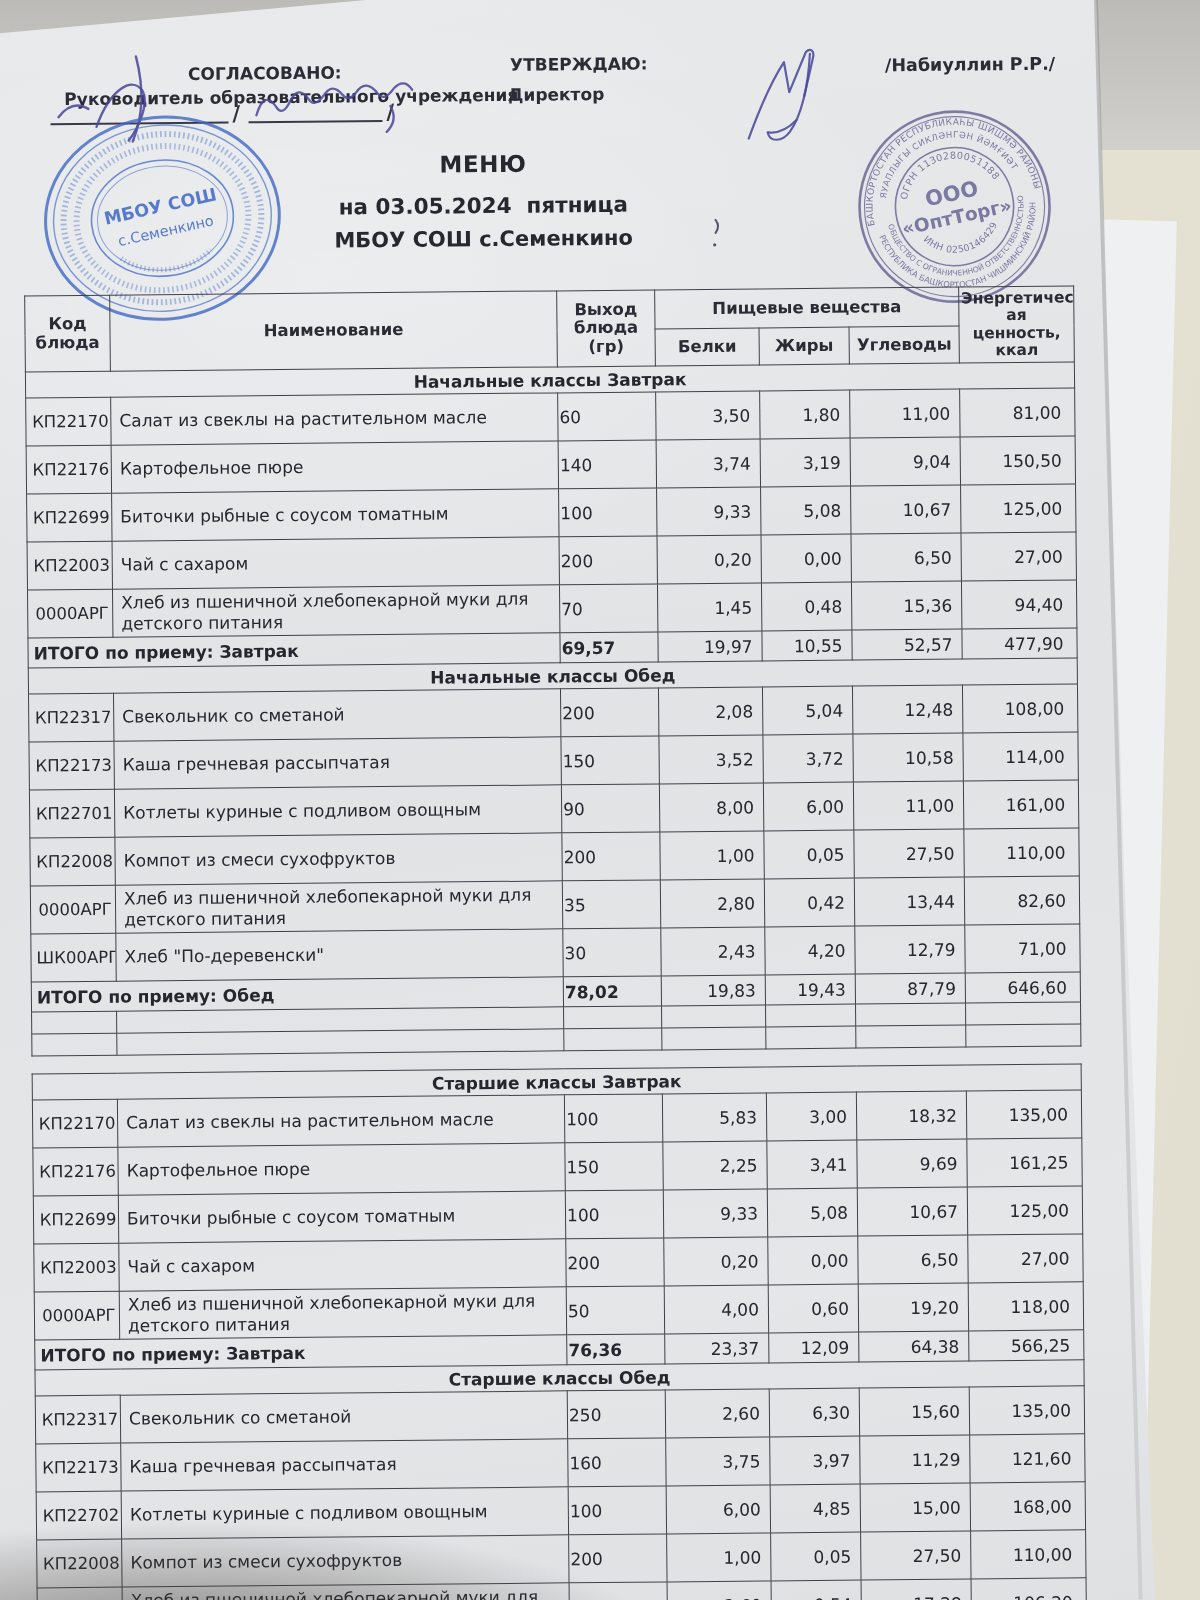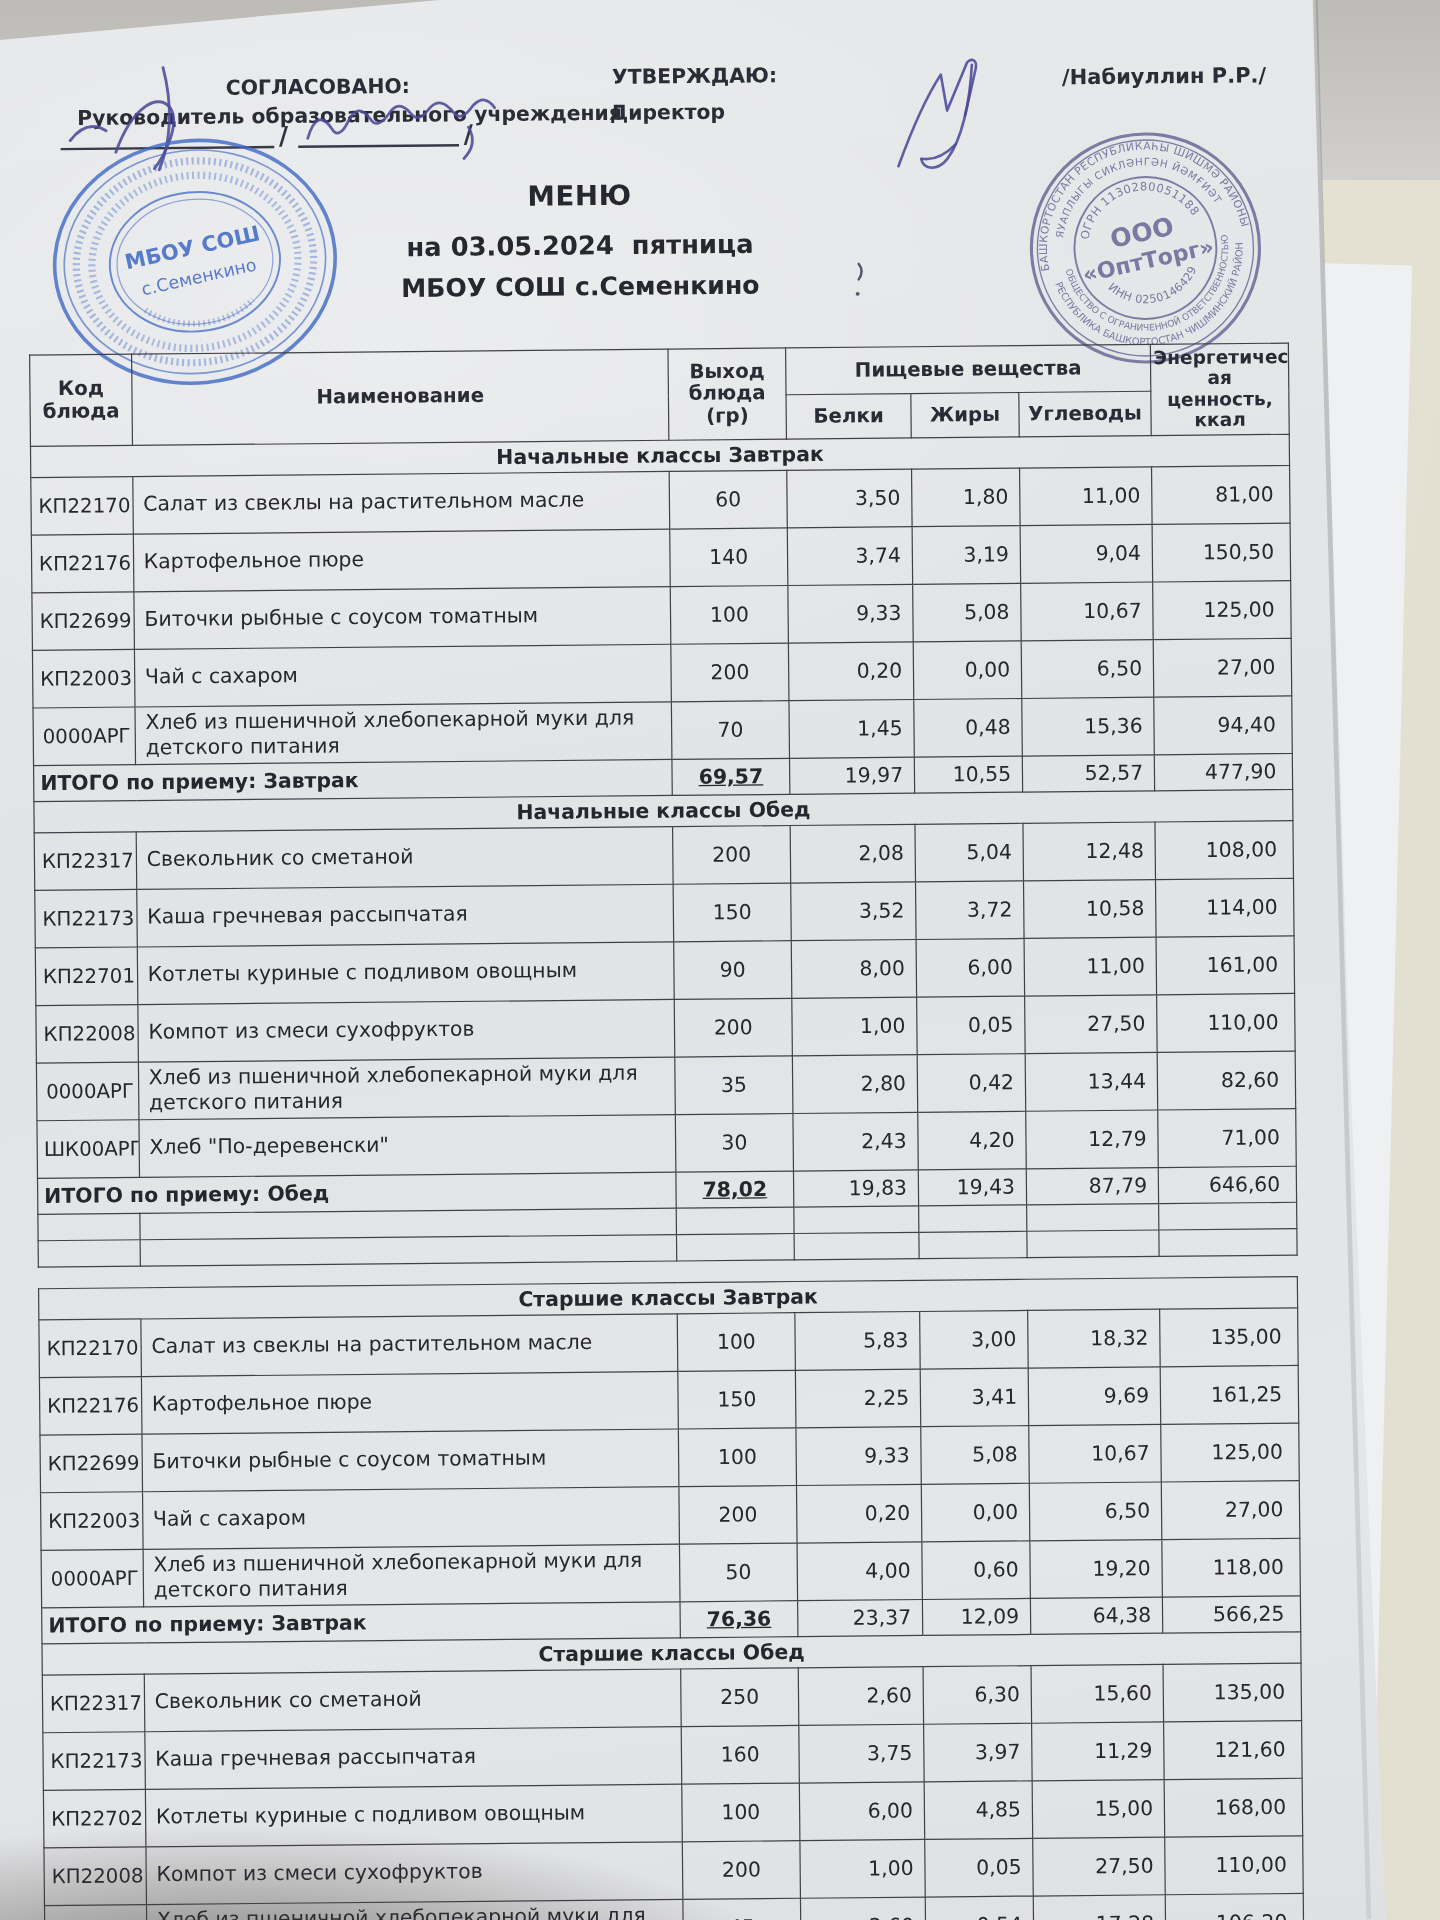--- a/index.html
+++ b/index.html
@@ -38,28 +38,28 @@
 
   
   .menu-table-wrap{position:absolute;left:30px;top:290px;width:1049px;}
   table.menu{border-collapse:collapse;table-layout:fixed;width:1049px;color:#26262e;}
   table.menu th,table.menu td{border:1.6px solid #40404a;overflow:hidden;}
   table.menu th{font-size:16.5px;font-weight:700;text-align:center;white-space:pre-line;
     line-height:1.12;padding:3px 2px;vertical-align:middle;color:#2b2b35;}
   td{font-size:17px;vertical-align:middle;}
   td.c-code{padding-left:5px;font-size:16.5px;text-align:center;margin-left:32px;}
   td.c-name{padding-left:8px;text-align:left;white-space:pre-line;line-height:1.25;}
-  td.c-out{text-align:center;}
+  td.c-out{text-align:left;}
   td.c-num{text-align:right;padding-right:9px;}
   td.c-kcal{text-align:right;padding-right:13px;}
   tr.dish-row>td{height:45px;}
   tr.section-row>td{height:23px;font-weight:700;text-align:center;font-size:17px;}
   tr.total-row>td{height:27px;}
   tr.total-row td.c-total-label{font-weight:700;text-align:left;padding-left:5px;}
-  tr.total-row td.c-out{font-weight:700;text-decoration:underline;}
+  tr.total-row td.c-out{font-weight:700;}
   tr.empty-row>td{height:19px;}
   tr.spacer-row>td{border:none;height:15px;background:transparent;}
 
   .stamp{position:absolute;}
   .ink{stroke:#4b4a9b;fill:none;stroke-linecap:round;stroke-linejoin:round;opacity:.88;}
 </style>
 </head>
 <body>
 
 <div class="bg-top"></div>

